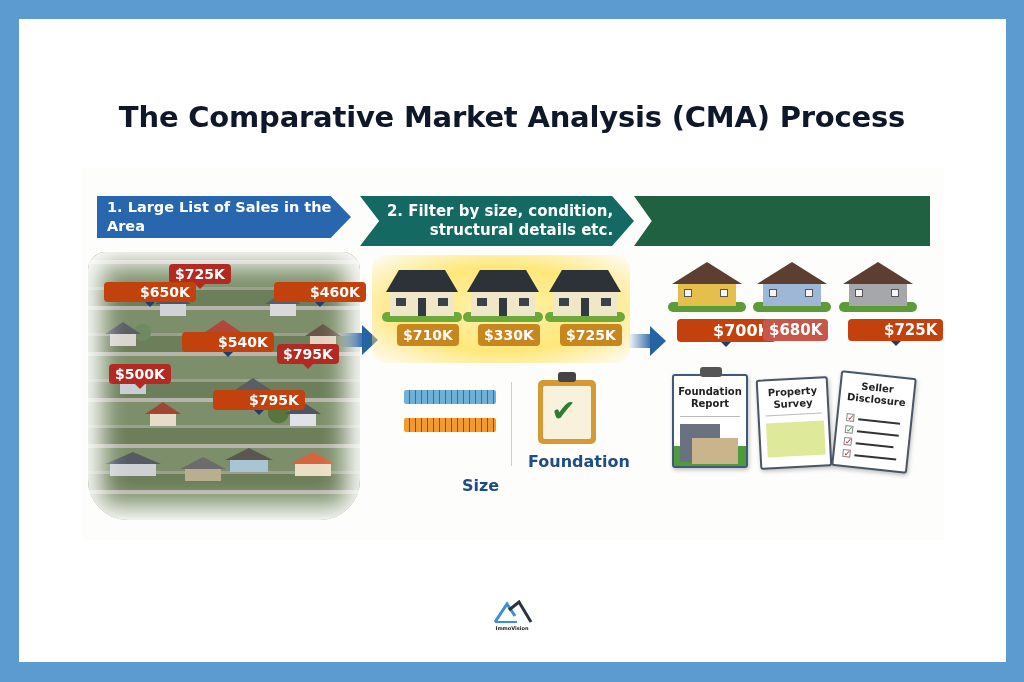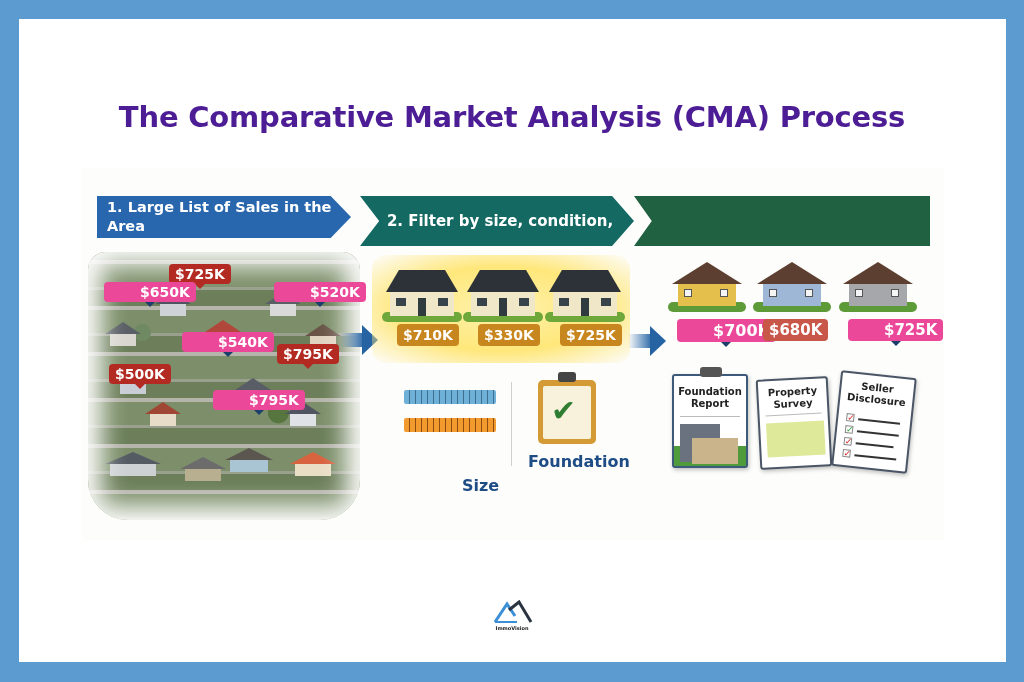--- a/index.html
+++ b/index.html
@@ -9,21 +9,21 @@
     font-family: "Liberation Sans", "DejaVu Sans", sans-serif;
     position: relative;
   }
   .frame {
     position: absolute; left: 19px; top: 19px; width: 987px; height: 643px;
     background: #ffffff;
   }
   .title {
     position: absolute; left: 0; top: 100px; width: 1024px; text-align: center;
     font-family: "DejaVu Sans", sans-serif; font-weight: bold; font-size: 29px;
-    color: #4c1d95; letter-spacing: -0.2px;
+    color: #0f172a; letter-spacing: -0.2px;
   }
   .panel {
     position: absolute; left: 82px; top: 168px; width: 862px; height: 372px;
     background: #fdfdfc;
   }
   
   .step {
     position: absolute; color: #fff; font-family: "DejaVu Sans", sans-serif;
     font-weight: bold; font-size: 15px; line-height: 19px;
     display: flex; align-items: center;
@@ -63,21 +63,21 @@
   .house-s .roof {
     position: absolute; left: -3px; top: 0; width: 36px; height: 12px;
     clip-path: polygon(50% 0, 100% 100%, 0 100%);
   }
   .house-s .wall { position: absolute; left: 2px; top: 12px; width: 26px; height: 12px; }
   .tag {
     position: absolute; color: #fff; font-family: "DejaVu Sans", sans-serif;
     font-weight: bold; font-size: 14px; padding: 2px 6px; border-radius: 4px;
     white-space: nowrap; z-index: 2;
   }
-  .tag.blue { background: #ec4899; padding-left: 36px; }
+  .tag.blue { background: #c2410c; padding-left: 36px; }
   .tag.red { background: #b22a22; }
   .tag.blue::after, .tag.red::after {
     content: ""; position: absolute; left: 50%; bottom: -5px; margin-left: -5px;
     border-left: 5px solid transparent; border-right: 5px solid transparent;
     border-top: 5px solid currentColor;
   }
   .tag.blue::after { border-top-color: #1d3f6b; }
   .tag.red::after { border-top-color: #b22a22; }
   
   .flow-arrow { position: absolute; width: 40px; height: 30px; }
@@ -150,20 +150,21 @@
 <h1 class="title">The Comparative Market Analysis (CMA) Process</h1>
 
 <div class="panel"></div>
 
 <div class="step step1">
   <span>1. Large List of Sales in the Area</span>
 </div>
 <div class="step step2">
   <div>
     <div>2. Filter by size, condition,</div>
+    <div>structural details etc.</div>
   </div>
 </div>
 <div class="step step3">
   <div>
   </div>
 </div>
 
 <div class="neighborhood">
   <div class="house-s" style="left:20px;top:70px;">
       <div class="roof" style="background:#5a5f66"></div>
@@ -214,21 +215,21 @@
       <div class="wall" style="background:#a9c4d2;width:38px"></div>
     </div>
   <div class="house-s" style="left:205px;top:200px;width:40px;">
       <div class="roof" style="background:#d8633f;width:46px"></div>
       <div class="wall" style="background:#eadfc5;width:36px"></div>
     </div>
 </div>
 
 <div class="tag red" style="left:169px;top:264px;">$725K</div>
 <div class="tag blue" style="left:104px;top:282px;">$650K</div>
-<div class="tag blue" style="left:274px;top:282px;">$520K</div>
+<div class="tag blue" style="left:274px;top:282px;">$460K</div>
 <div class="tag blue" style="left:182px;top:332px;">$540K</div>
 <div class="tag red" style="left:277px;top:344px;">$795K</div>
 <div class="tag red" style="left:109px;top:364px;">$500K</div>
 <div class="tag blue" style="left:213px;top:390px;">$795K</div>
 
 <div class="flow-arrow" style="left:340px;top:325px;">
     <div class="shaft"></div>
     <div class="head"></div>
   </div>
 <div class="flow-arrow" style="left:628px;top:326px;">

